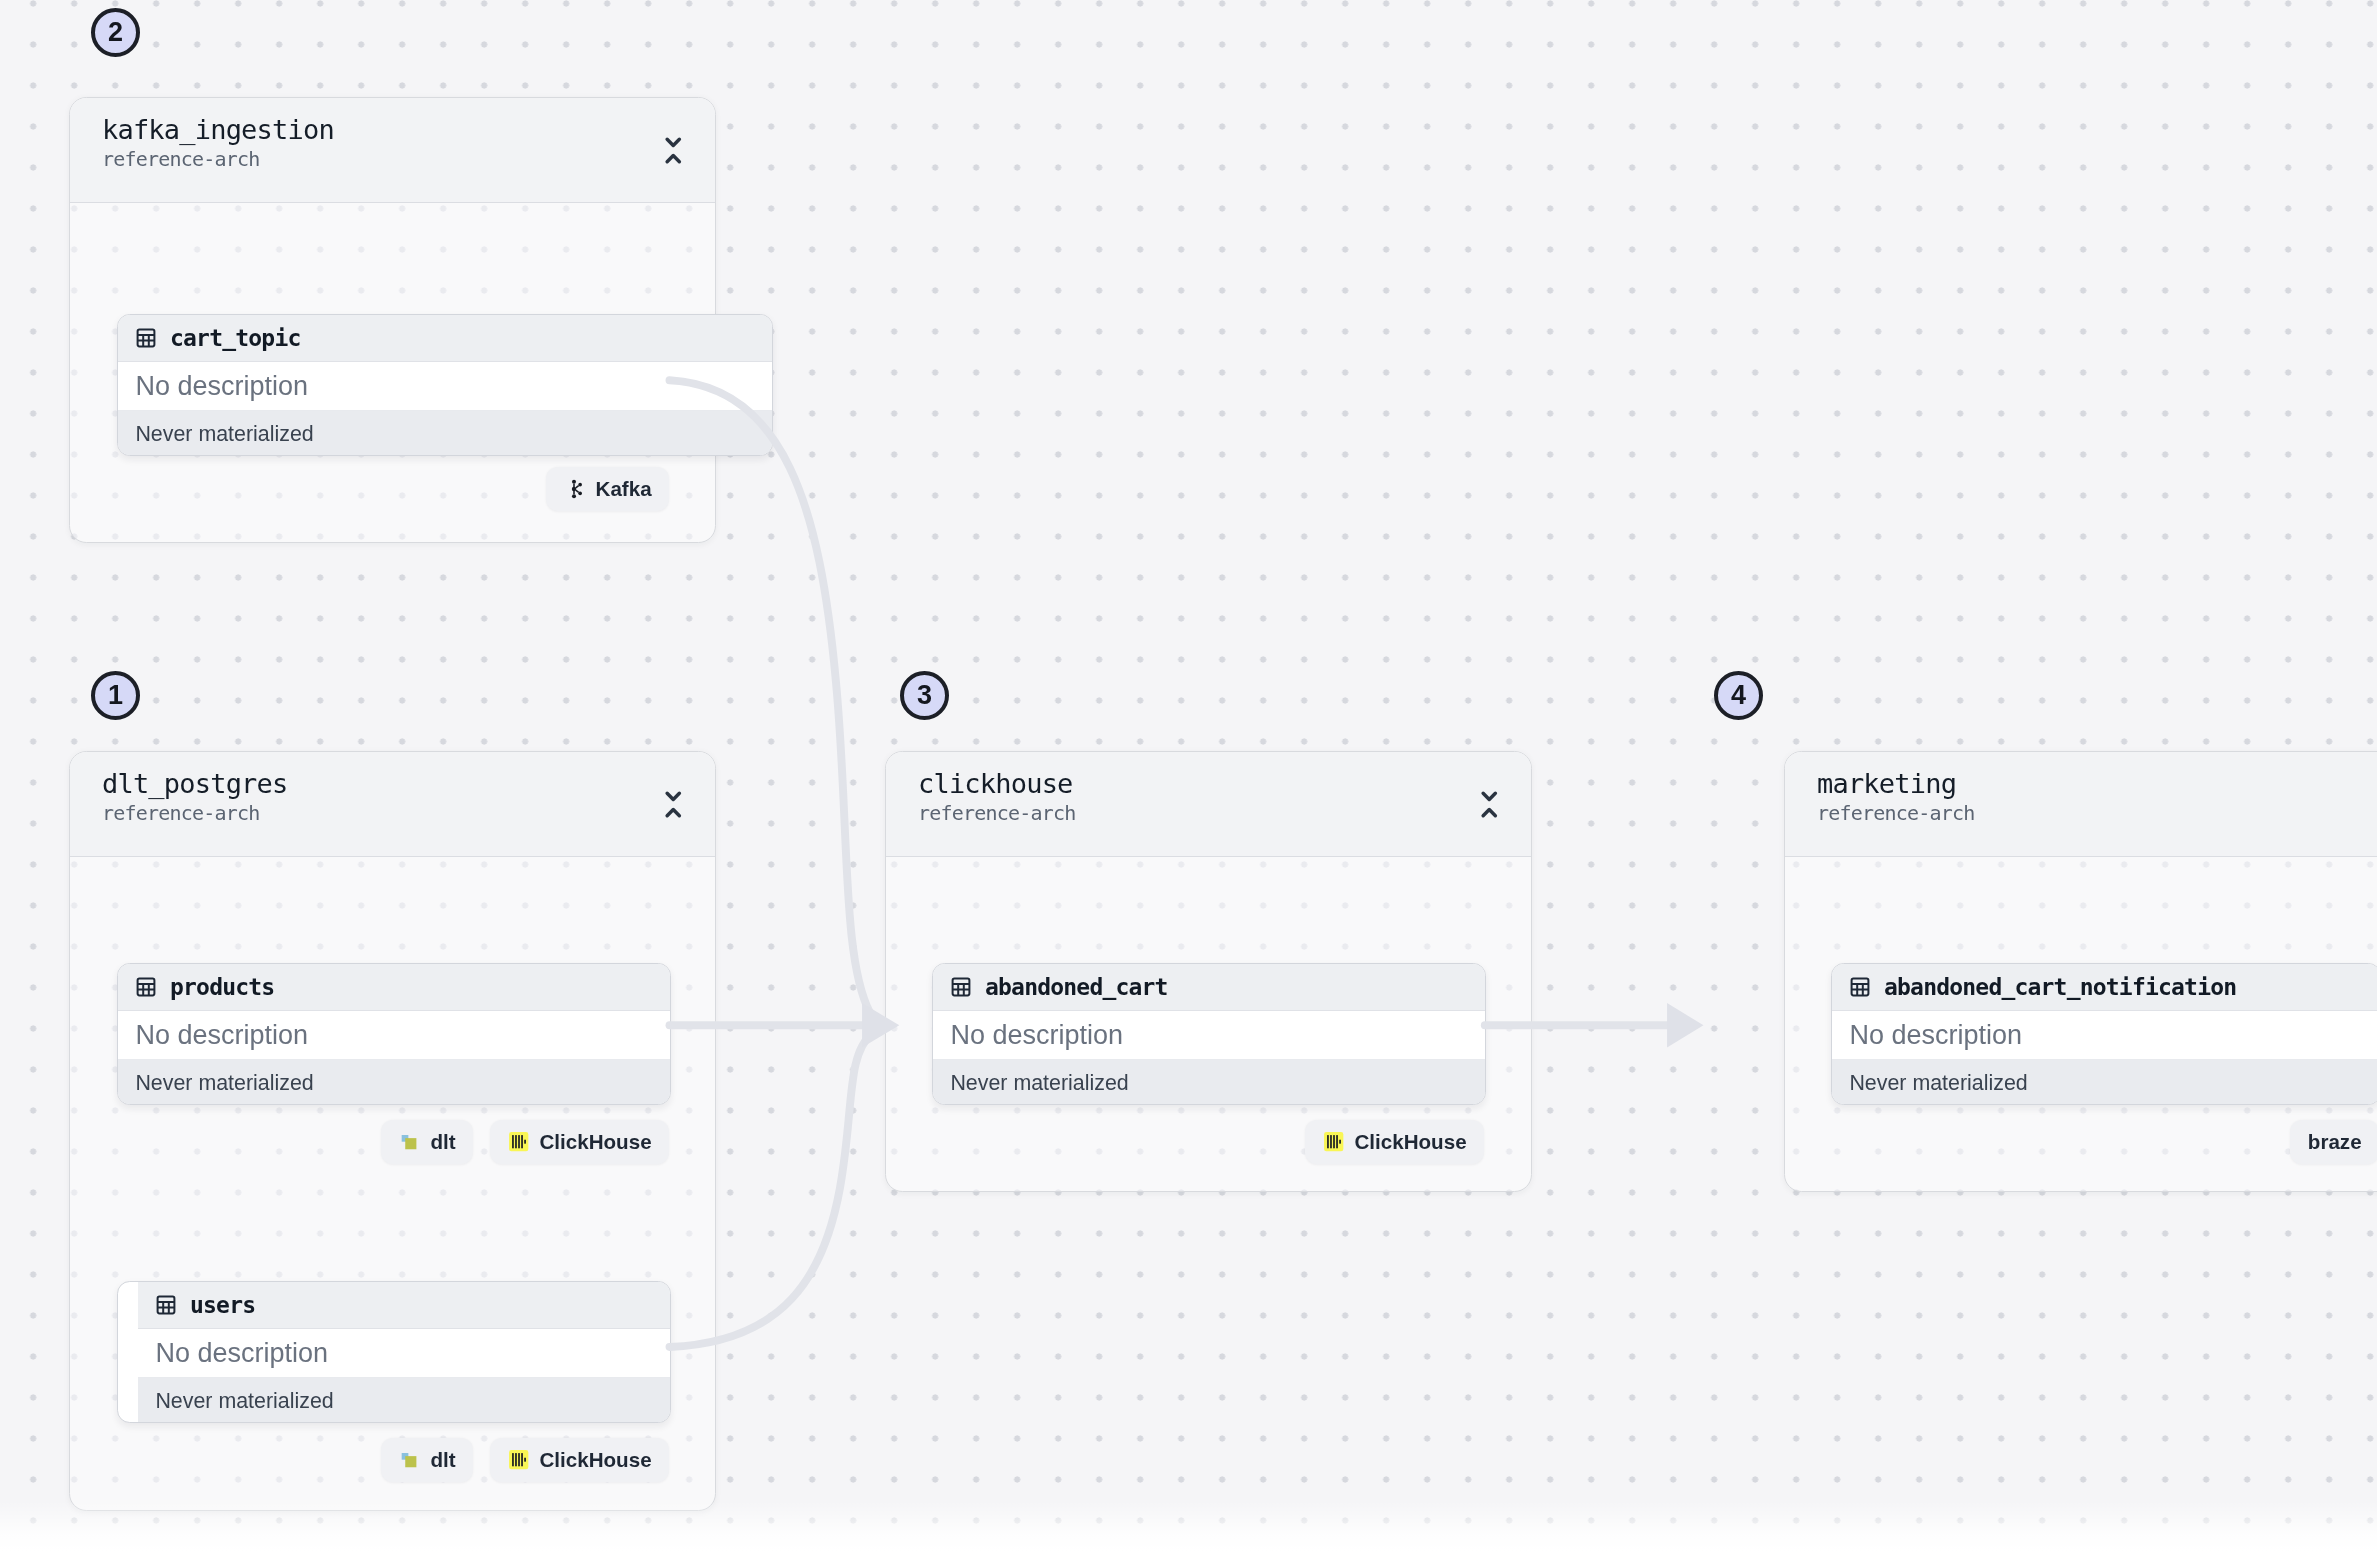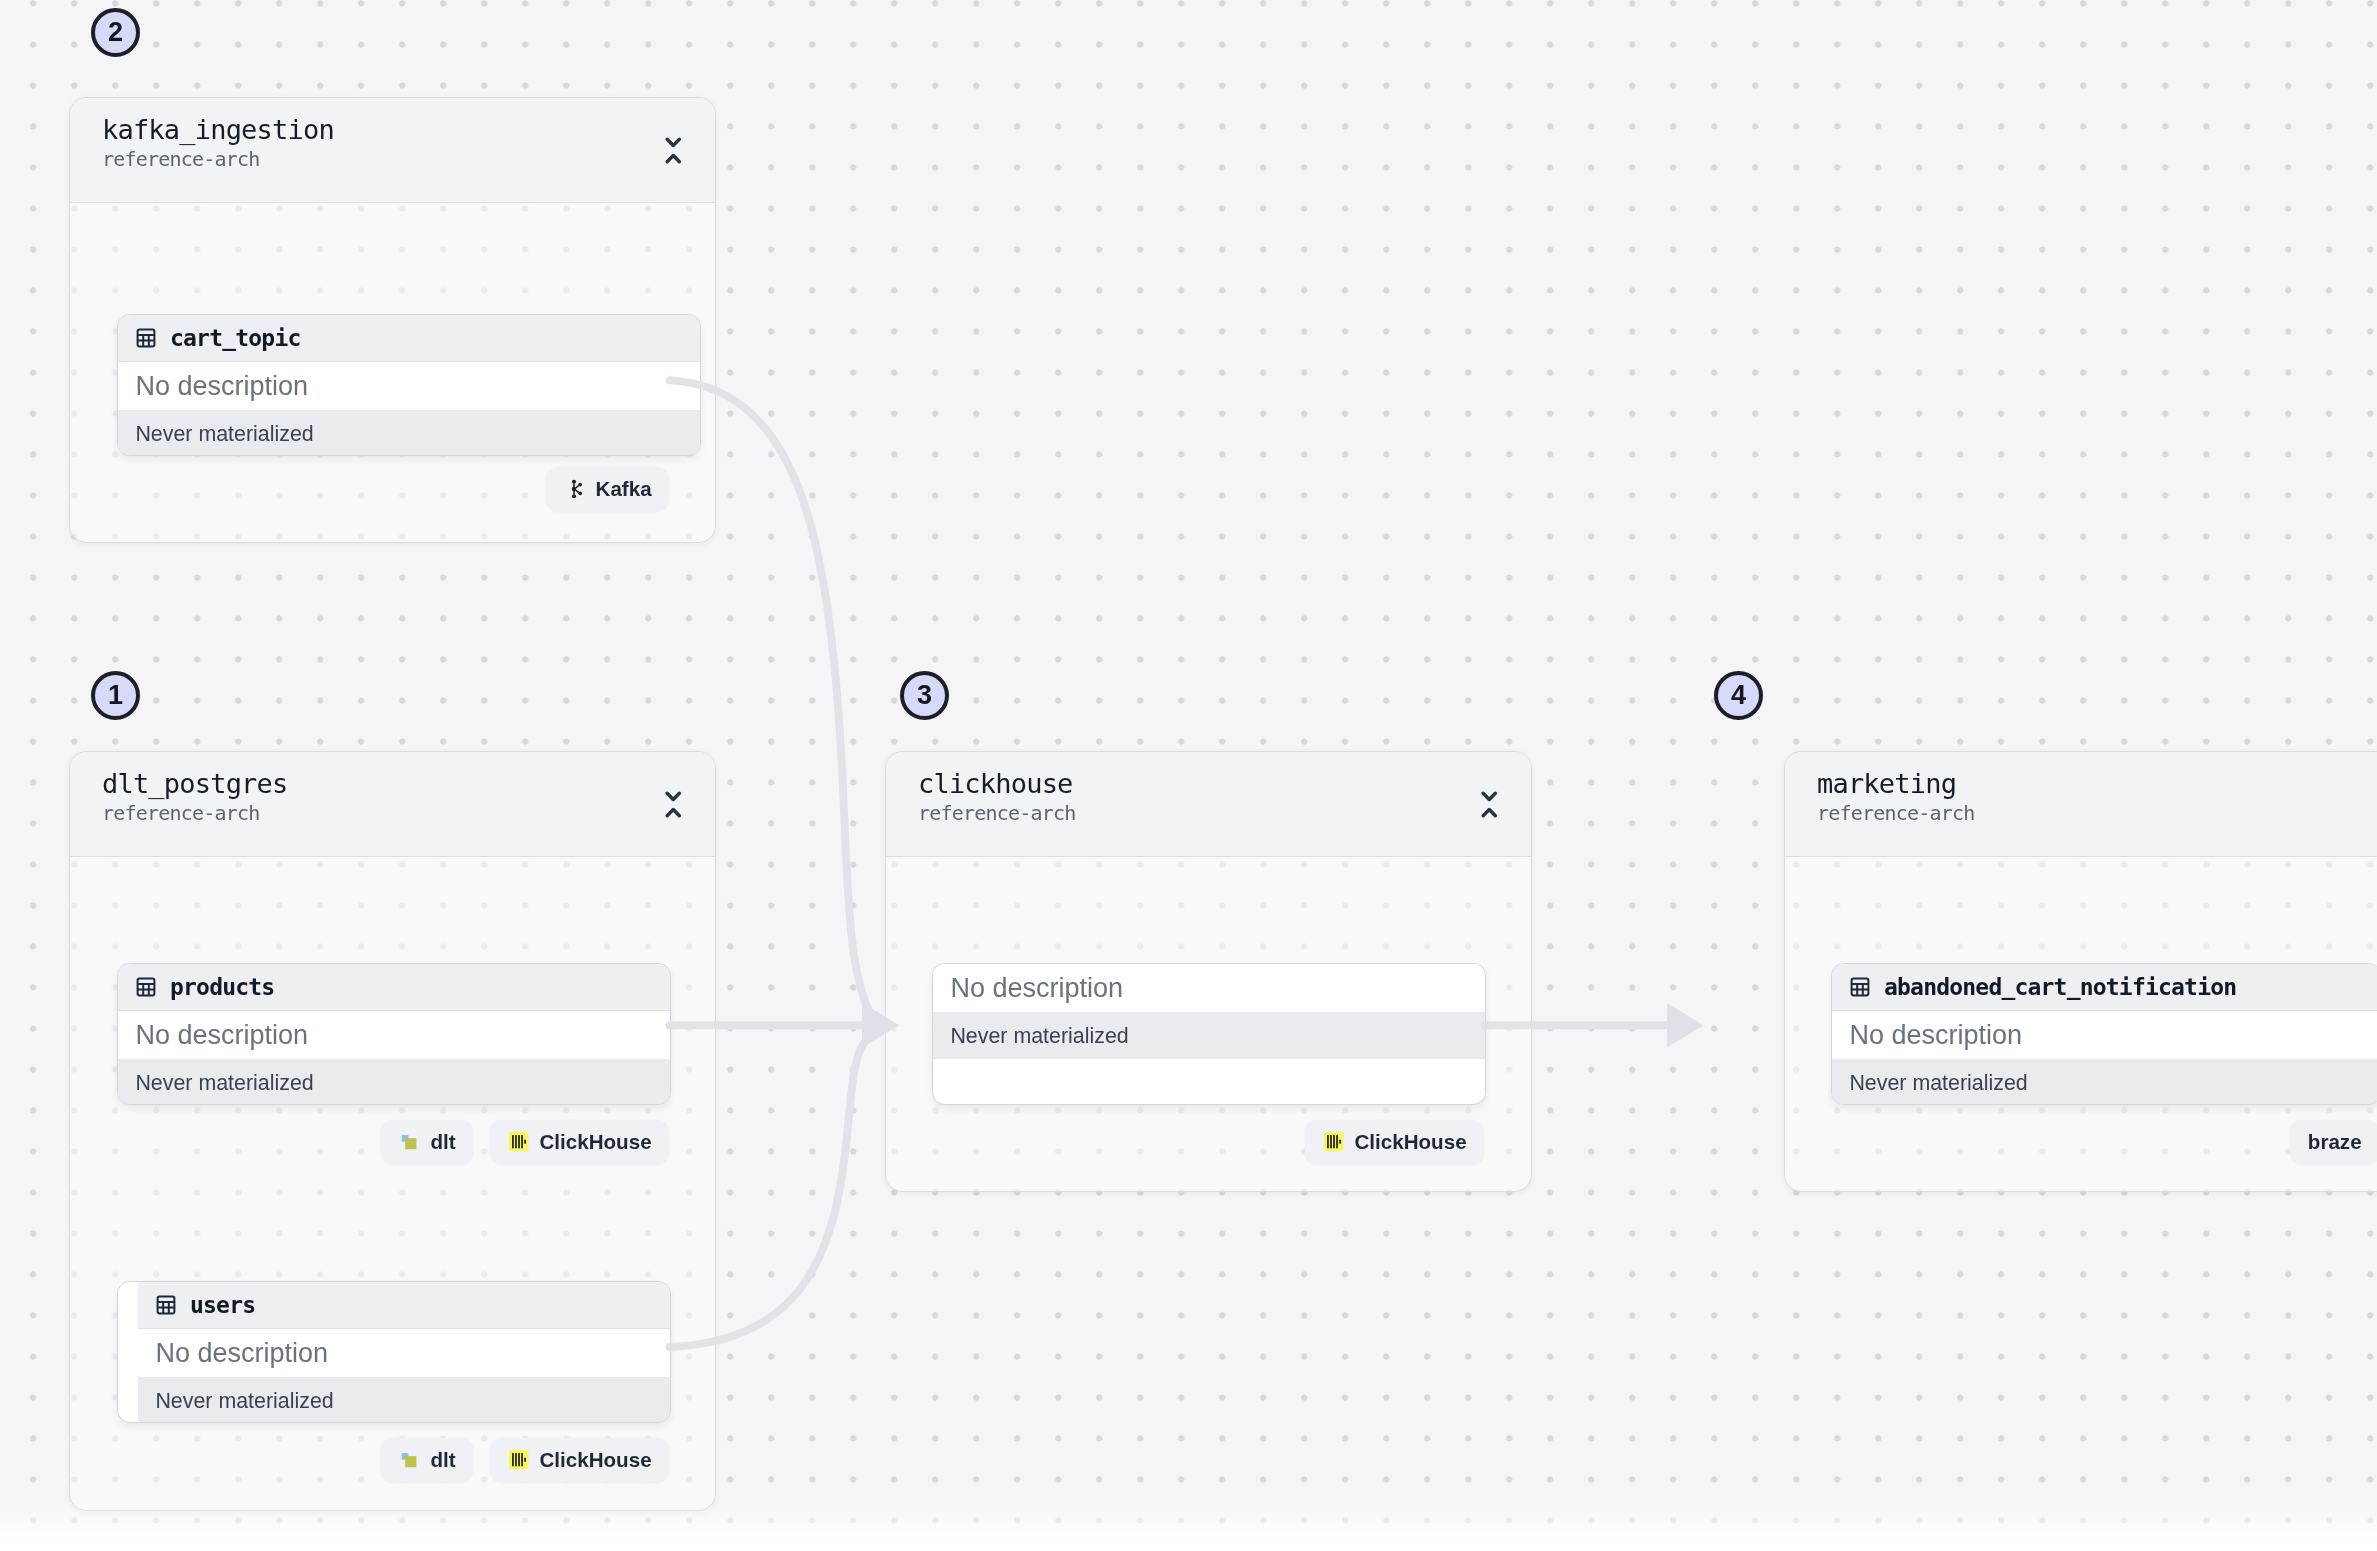--- a/index.html
+++ b/index.html
@@ -43,21 +43,21 @@
     position:absolute;right:24px;top:32px;width:35px;height:41px;
     background:none;border:none;padding:3.2px;cursor:pointer;
   }
   
   .asset-card{
     position:absolute;height:142px;z-index:20;
     background:#ffffff;border:1.6px solid #d3d6dc;border-radius:12.7px;
     box-shadow:0 3.2px 7.1px rgba(23,30,45,0.07);overflow:hidden;
     display:flex;flex-direction:column;
   }
-  #asset-cart{left:47px;top:216px;width:584px;text-align:center;}
+  #asset-cart{left:47px;top:216px;width:656px;text-align:center;}
   #asset-products{left:47px;top:211px;width:554px;}
   #asset-users{left:47px;top:529px;width:554px;padding-left:20px;}
   #asset-ac{left:46px;top:211px;width:554px;}
   #asset-acn{left:46px;top:211px;width:550px;}
   .asset-header{
     height:47px;background:#edeff2;border-bottom:1.6px solid #e0e2e7;
     display:flex;align-items:center;gap:12px;padding:0 16px;flex:none;
   }
   .asset-name{
     font-family:"DejaVu Sans Mono","Liberation Mono",monospace;
@@ -242,20 +242,27 @@
       <h2 class="group-title">clickhouse</h2>
       <div class="group-subtitle">reference-arch</div>
       <button class="collapse-btn">
         <svg class="icon" width="28.5" height="35" viewBox="0 0 28 34" fill="none" stroke="#2a3340" stroke-width="3.4" stroke-linecap="round" stroke-linejoin="round">
             <path d="M8 6 l6 6 6-6"></path>
             <path d="M8 28 l6-6 6 6"></path>
           </svg>
       </button>
     </header>
     <article class="asset-card" id="asset-ac">
+      <div class="asset-header">
+        <svg class="icon" width="24" height="24" viewBox="0 0 24 24" fill="none" stroke="#1e2836" stroke-width="2">
+            <rect x="3.6" y="3.6" width="16.8" height="16.8" rx="1.8"></rect>
+            <path d="M3.6 9h16.8 M3.6 14.6h16.8 M9.2 9v11.4 M14.8 9v11.4"></path>
+          </svg>
+        <span class="asset-name">abandoned_cart</span>
+      </div>
       <div class="asset-desc">No description</div>
       <div class="asset-status">Never materialized</div>
     </article>
     <div class="badge-row" id="badges-ac">
       <span class="badge">
         <svg class="icon" width="21.4" height="21.4" viewBox="0 0 24 24">
             <rect x="1.2" y="1.2" width="21.6" height="21.6" rx="2.6" fill="#f9f655"></rect>
             <g fill="#191c22">
               <rect x="4.6" y="4.6" width="1.9" height="14.8"></rect>
               <rect x="8" y="4.6" width="1.9" height="14.8"></rect>

